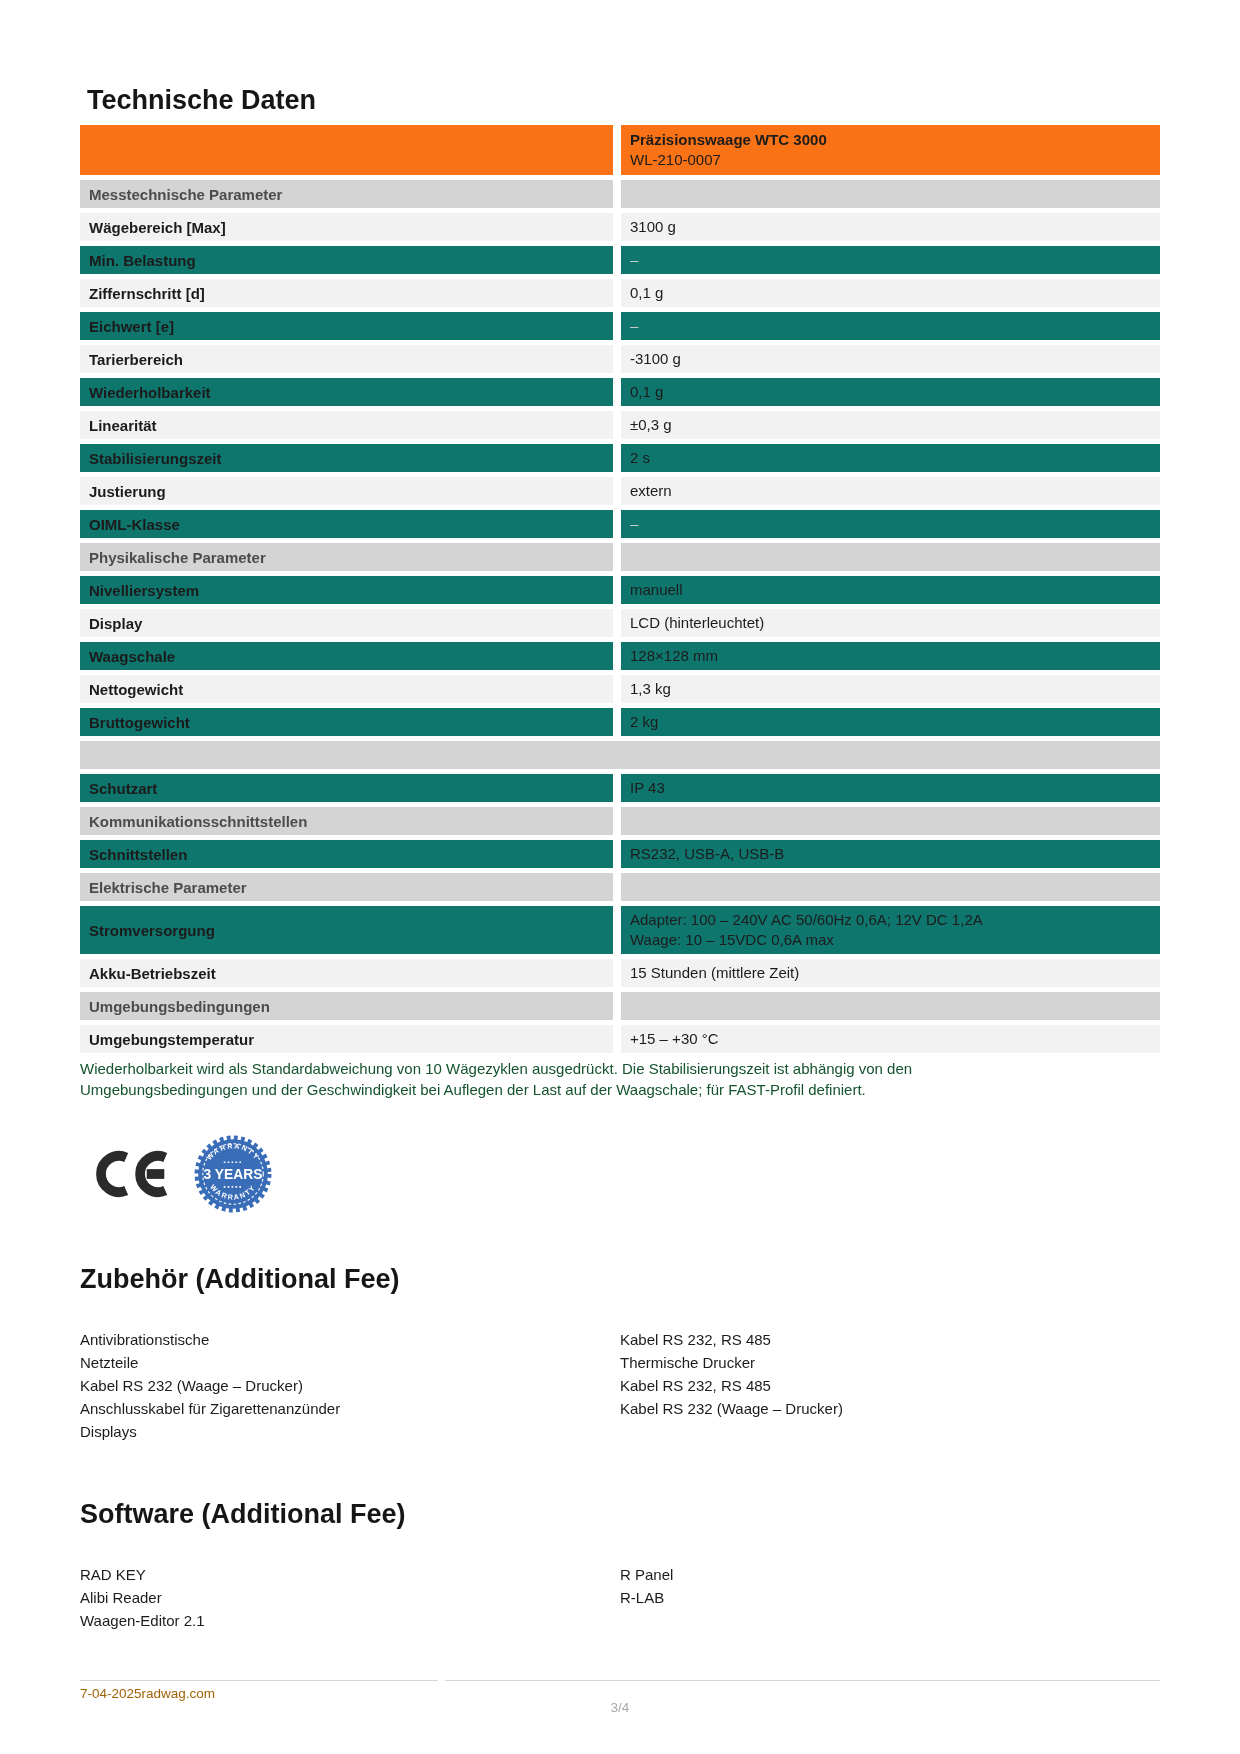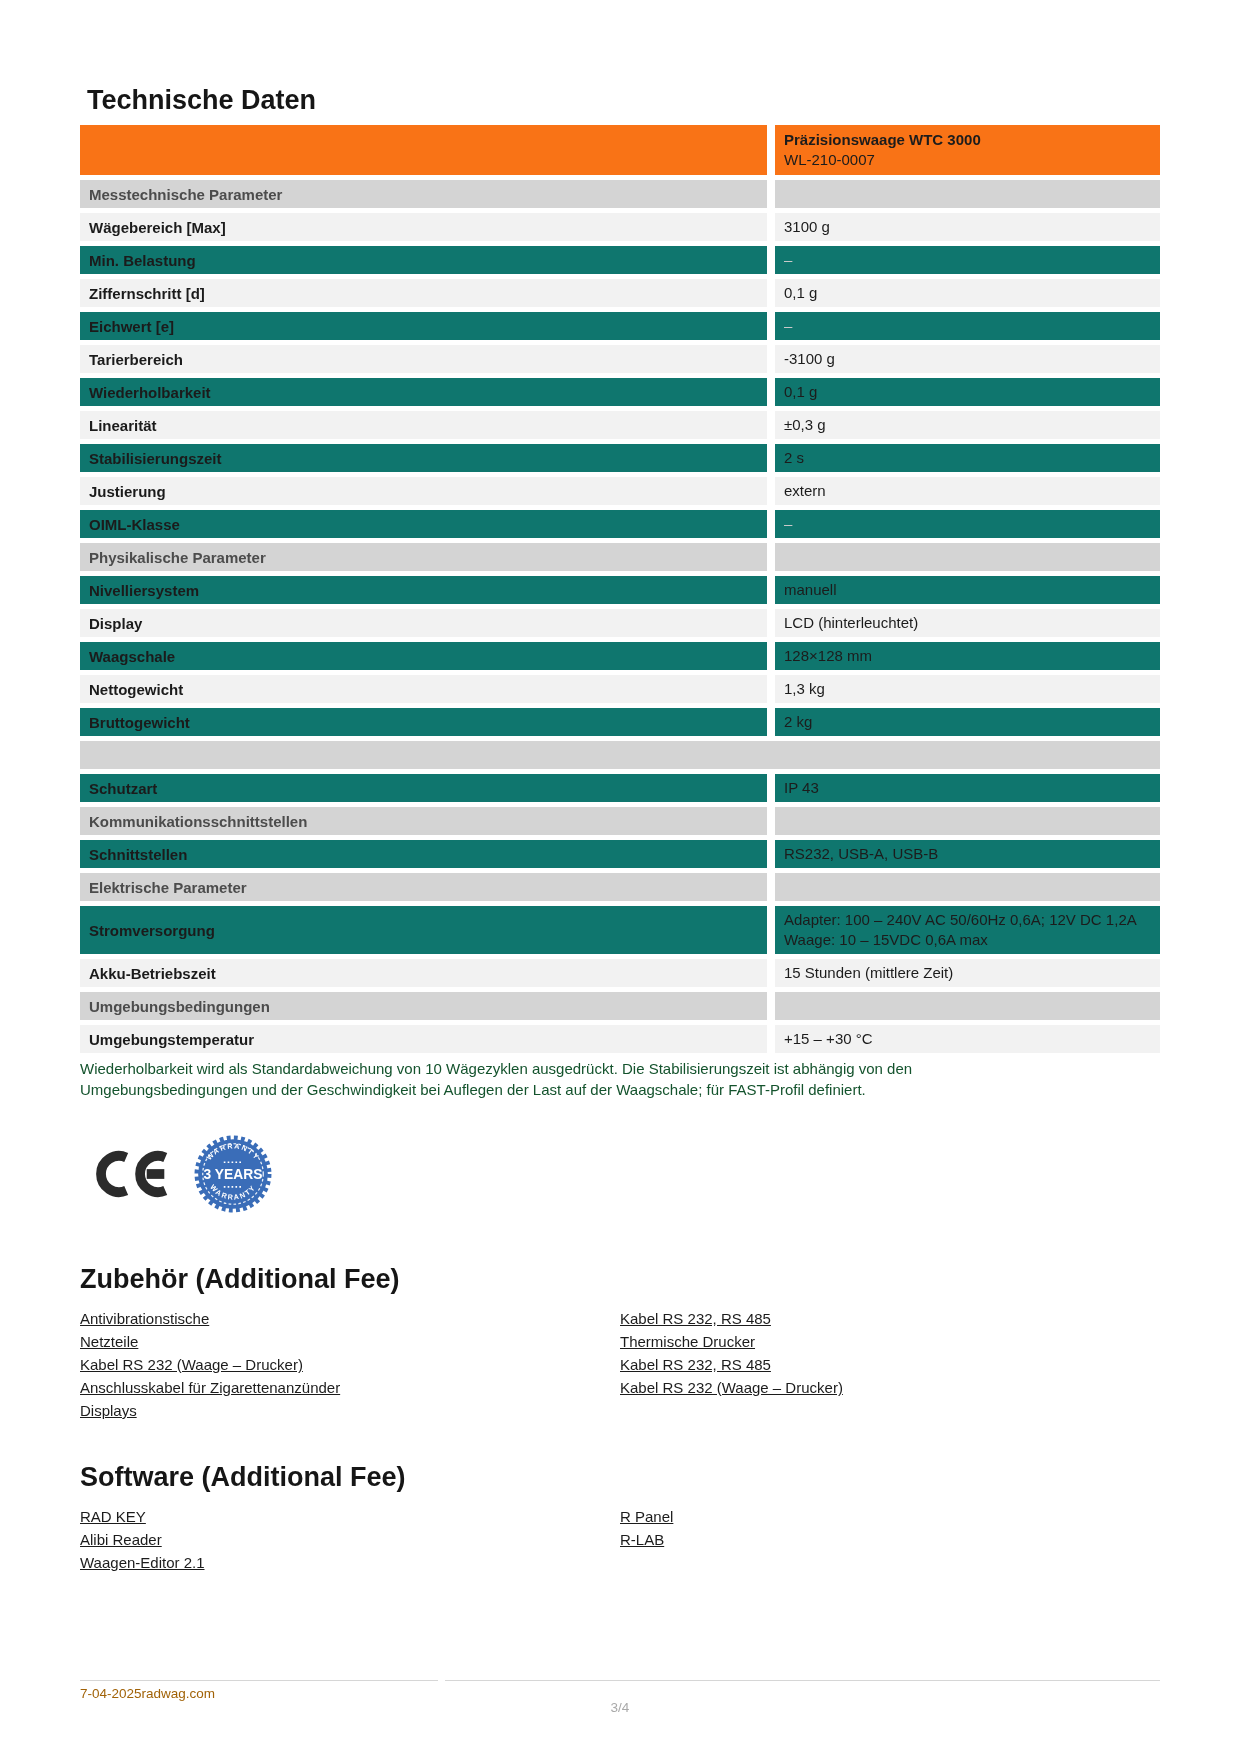--- a/index.html
+++ b/index.html
@@ -11,40 +11,40 @@
   .content { position:absolute; left:80px; top:0; width:1080px; }
 
   .doc-title { font-size:27px; font-weight:bold; color:#161616;
     padding:57px 0 9px 7px; letter-spacing:0;margin-top:28px; }
 
   
   .spec-table { width:100%; }
   .trow { display:flex; margin-bottom:5px; }
   .tcell { min-height:28px; display:flex; flex-direction:column; justify-content:center;
     padding:4px 10px 4px 9px; font-size:15px; background:#0f766e; }
-  .tcell-l { width:687px; margin-right:8px; font-weight:bold; color:#1b1b1b; }
+  .tcell-l { width:533px; margin-right:8px; font-weight:bold; color:#1b1b1b; }
   .tcell-r { flex:1; font-weight:normal; white-space:pre-line; line-height:20px; }
   .trow:nth-child(odd) .tcell { background:#f2f2f2; }
   .trow.section .tcell { background:#d4d4d4; color:#4c4c4c; font-weight:bold; }
   .trow.header .tcell { background:#f97316; min-height:50px; }
   .product-name { font-weight:bold; font-size:15px; line-height:20px; }
   .product-code { font-weight:normal; font-size:15px; line-height:20px; }
   .tcell-r.muted { color:#c9c9c9; }
 
   .footnote { font-size:15px; line-height:21px; color:#14532d;
     margin-top:4px; width:920px; }
 
   .badge-row { display:flex; align-items:center; gap:16px;
     margin-top:36px; padding-left:13px; height:80px; }
 
   
   .h2 { font-size:27px; font-weight:bold; color:#161616; letter-spacing:0; }
   .accessories-heading { margin-top:48px; }
-  .software-heading { margin-top:40px; }
-  .cols { display:flex; margin-top:12px;text-decoration:underline; }
+  .software-heading { margin-top:56px; }
+  .cols { display:flex; margin-top:33px; }
   .col-l { width:540px; }
   .col-r { flex:1; }
   .list-item { font-size:15px; line-height:23px; color:#1c1c1c; }
 
   
   .footer { position:absolute; left:80px; top:1680px; width:1080px; }
   .footer-line { position:relative; height:1px; }
   .footer-line .seg { position:absolute; top:0; height:1px; background:#d6d6d6; }
   .seg1 { left:0; width:358px; }
   .seg2 { left:365px; right:0; }

